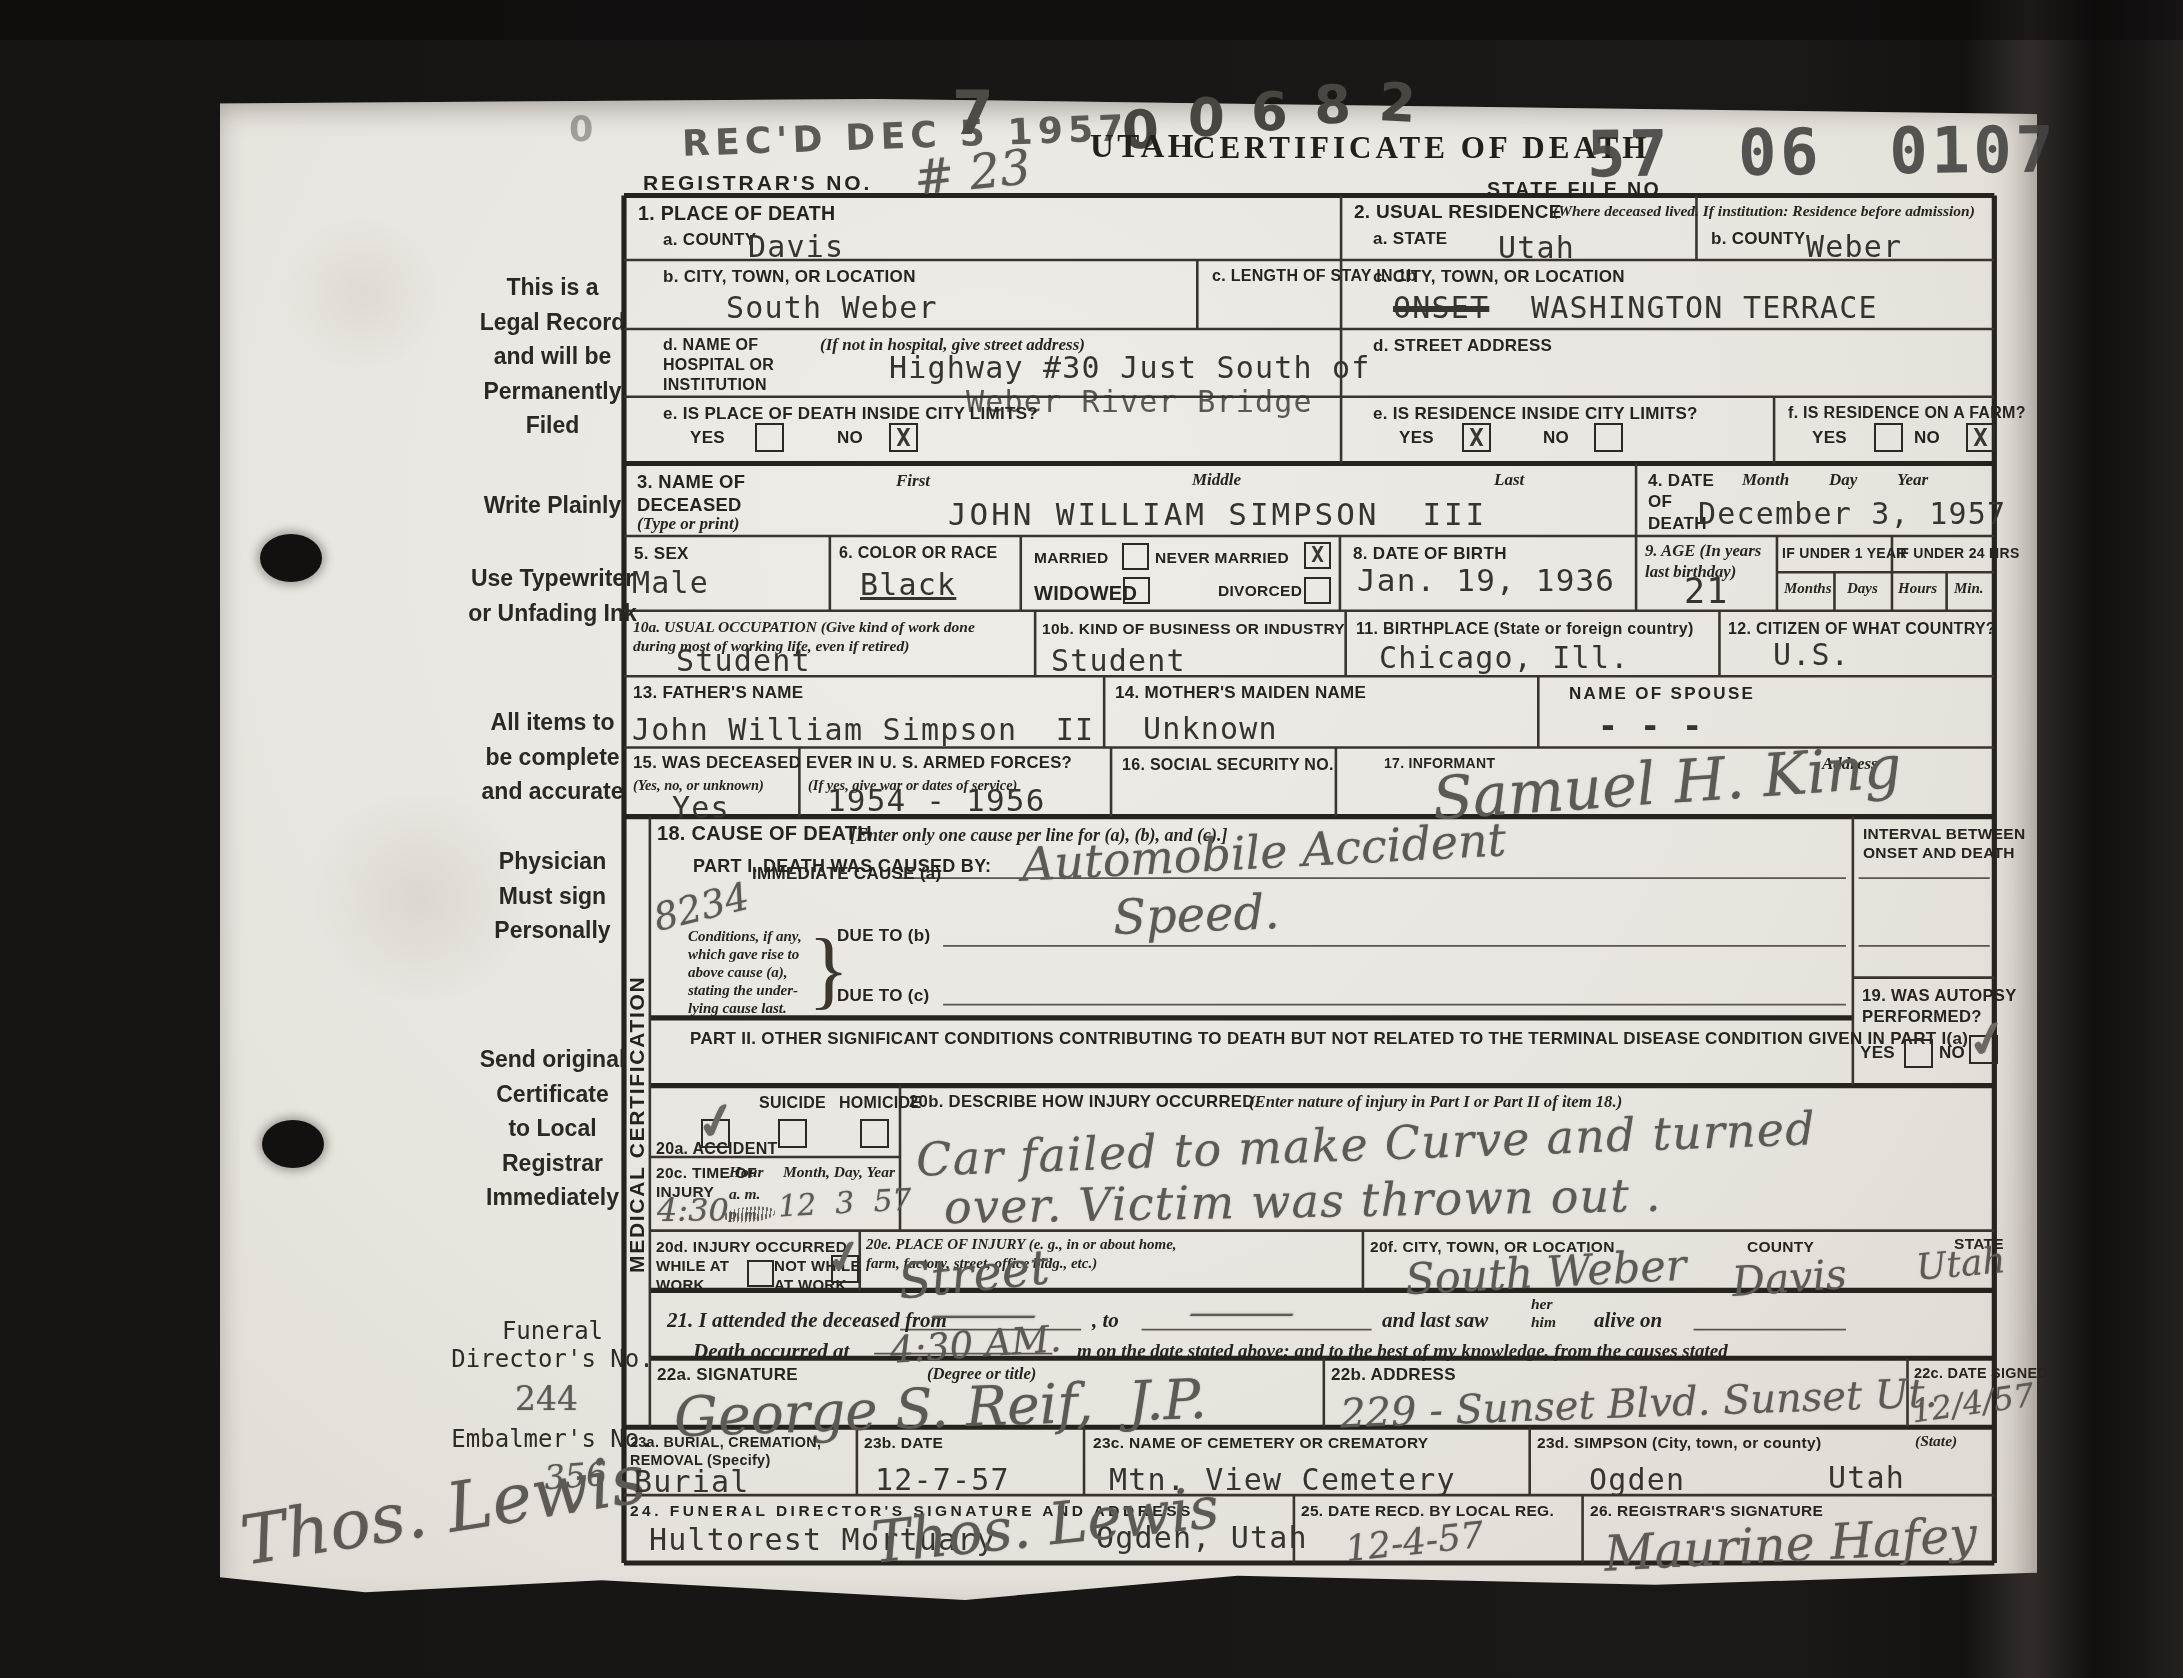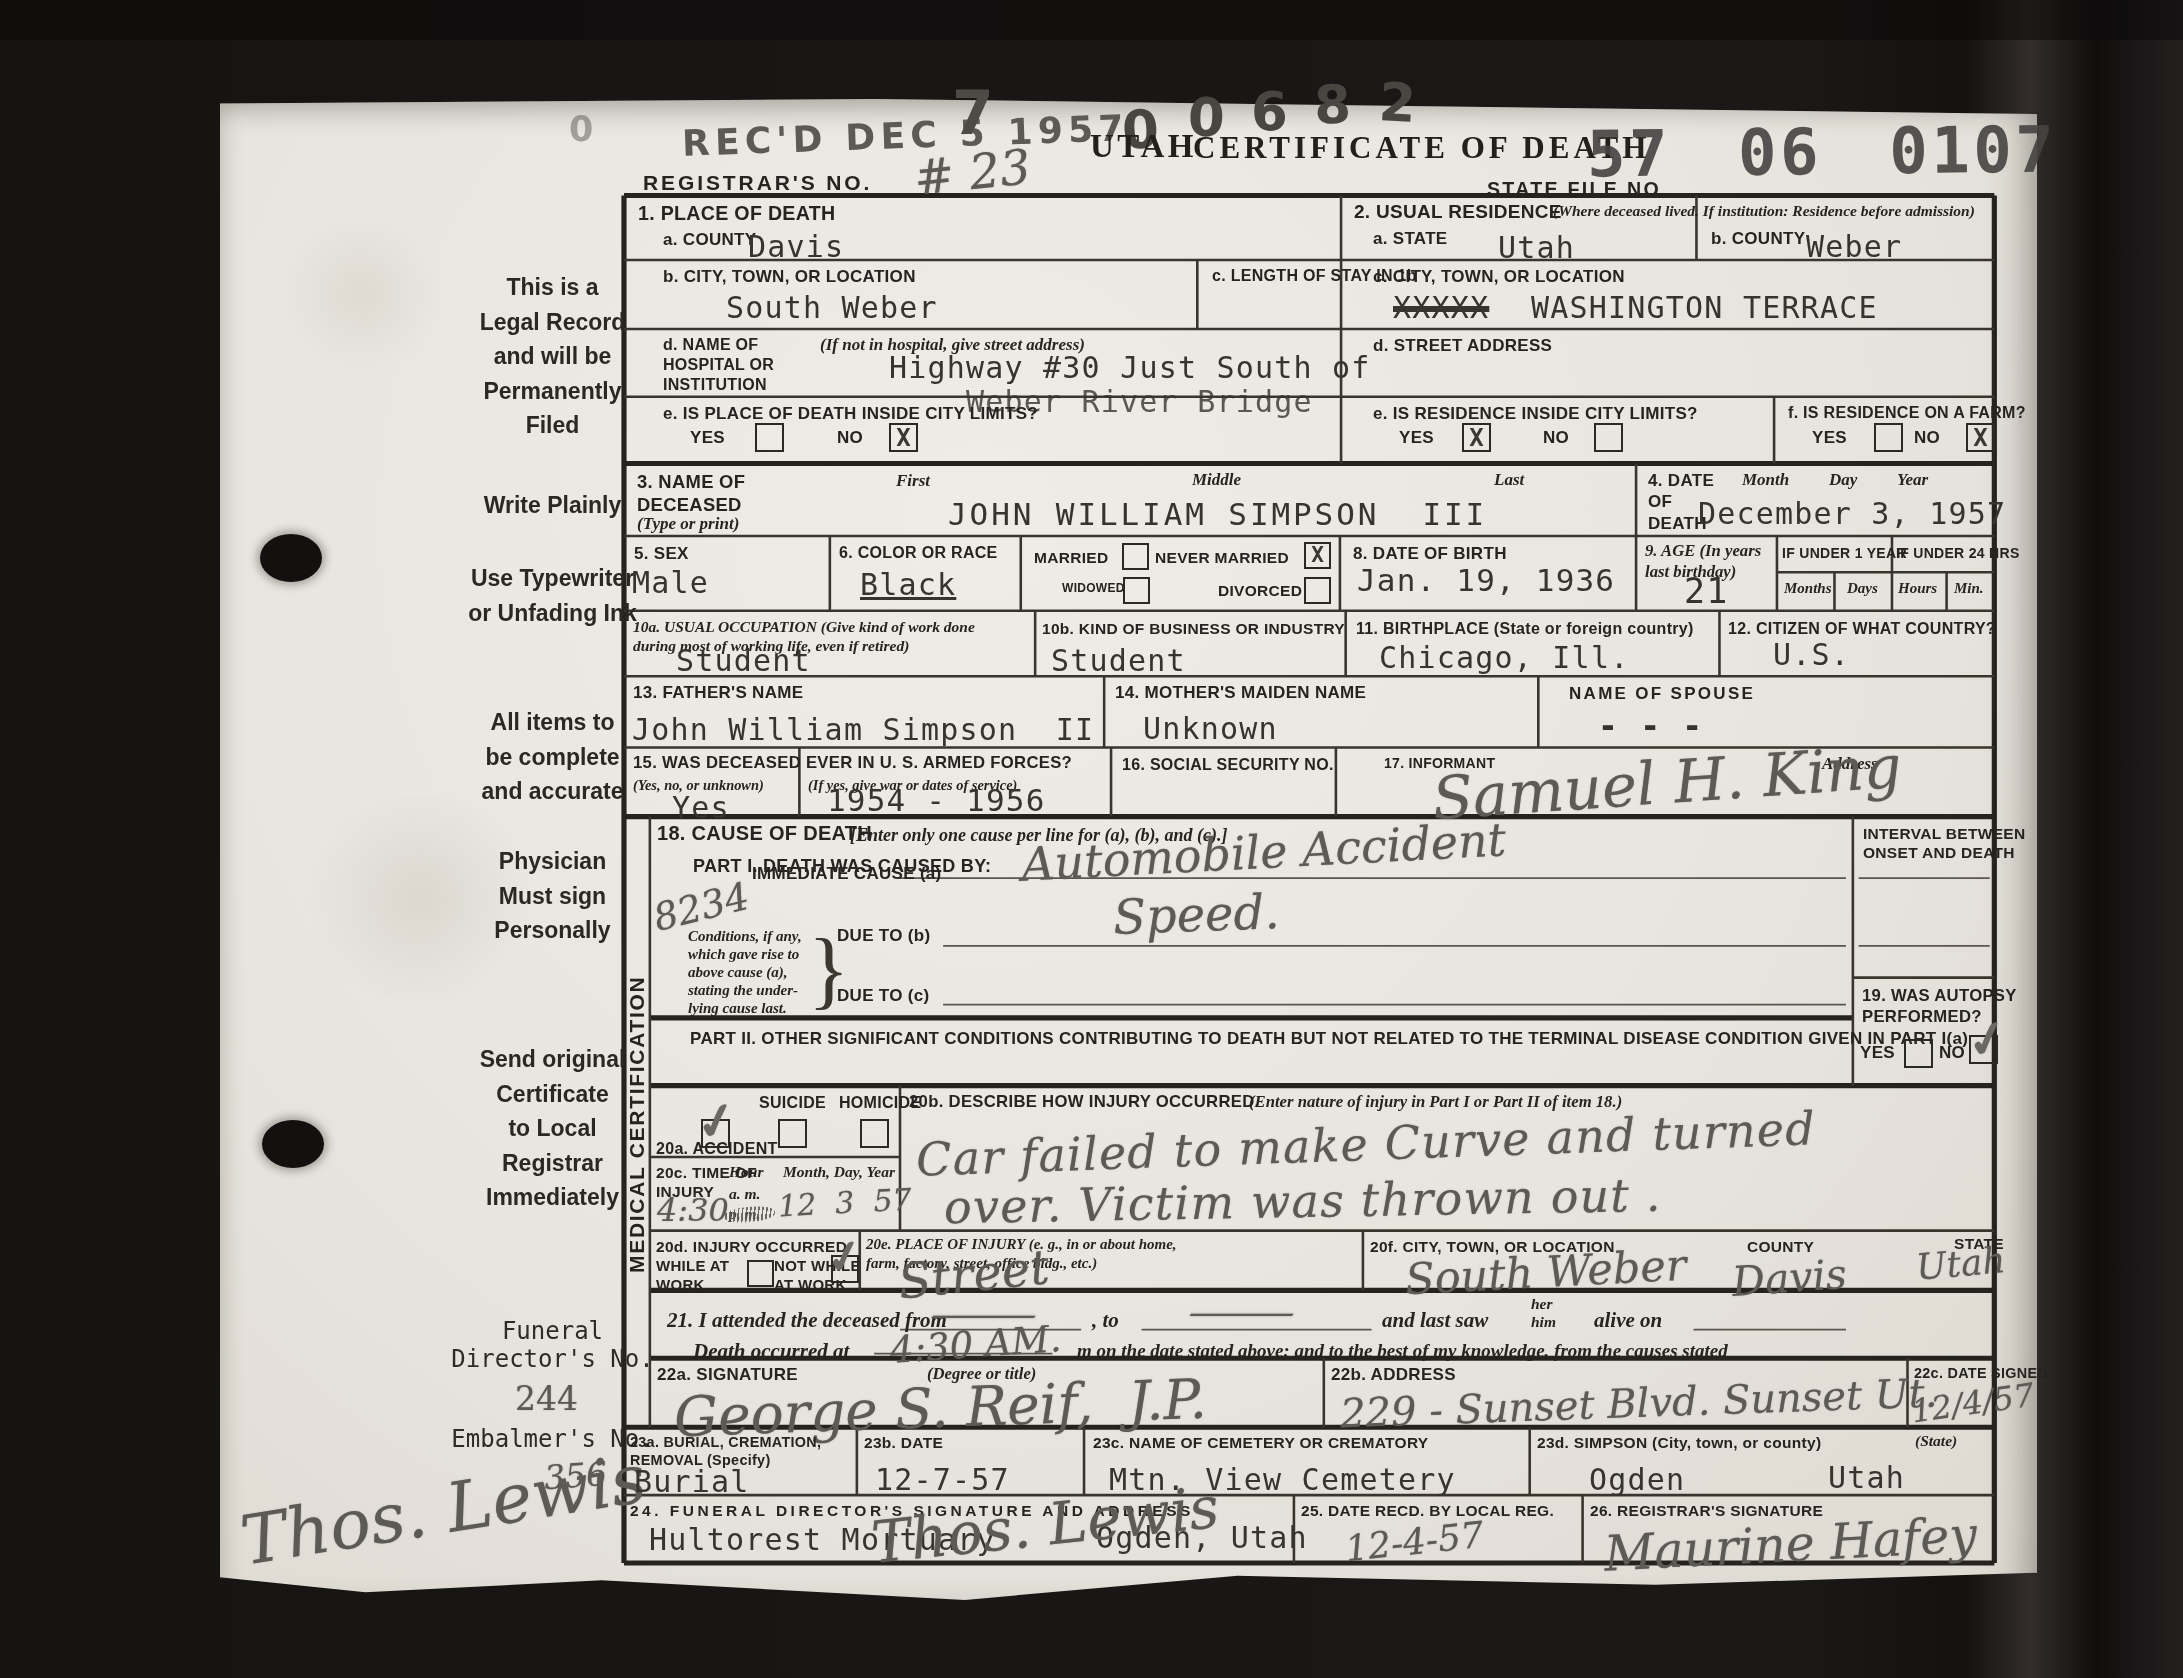--- a/index.html
+++ b/index.html
@@ -181,21 +181,21 @@
       <span class="mk">X</span>
     </span>
 
   <div class="t lbl" style="left:1354px;top:200px;font-size:19px;">2. USUAL RESIDENCE</div>
   <div class="t note" style="left:1553px;top:201px;font-size:15.5px;">(Where deceased lived.  If institution: Residence before admission)</div>
   <div class="t lbl" style="left:1373px;top:228px;">a. STATE</div>
   <div class="t typed" style="left:1498px;top:230px;">Utah</div>
   <div class="t lbl" style="left:1711px;top:228px;">b. COUNTY</div>
   <div class="t typed" style="left:1806px;top:229px;">Weber</div>
   <div class="t lbl" style="left:1373px;top:266px;">c. CITY, TOWN, OR LOCATION</div>
-  <div class="t typed struckx" style="left:1393px;top:290px;">XXXXX</div>
+  <div class="t typed struckx" style="left:1393px;top:290px;">ONSET</div>
   <div class="t typed" style="left:1531px;top:290px;">WASHINGTON TERRACE</div>
   <div class="t lbl" style="left:1373px;top:335px;">d. STREET ADDRESS</div>
   <div class="t lbl" style="left:1373px;top:403px;">e. IS RESIDENCE INSIDE CITY LIMITS?</div>
   <div class="t lbl" style="left:1399px;top:427px;">YES</div>
   <span class="cb" style="left:1462px;top:423px;">
       <span class="mk">X</span>
     </span>
   <div class="t lbl" style="left:1543px;top:427px;">NO</div>
   <span class="cb" style="left:1594px;top:423px;"></span>
   <div class="t lbl" style="left:1788px;top:403px;font-size:16px;">f. IS RESIDENCE ON A FARM?</div>
@@ -224,21 +224,21 @@
   <div class="t lbl" style="left:634px;top:543px;">5. SEX</div>
   <div class="t typed" style="left:632px;top:565px;">Male</div>
   <div class="t lbl" style="left:839px;top:543px;font-size:16px;">6. COLOR OR RACE</div>
   <div class="t typed" style="left:860px;top:567px;text-decoration:underline;">Black</div>
   <div class="t lbl" style="left:1034px;top:548px;font-size:15.5px;">MARRIED</div>
   <span class="cb" style="left:1122px;top:543px;width:23px;height:23px;"></span>
   <div class="t lbl" style="left:1155px;top:548px;font-size:15.5px;">NEVER MARRIED</div>
   <span class="cb" style="left:1304px;top:542px;width:23px;height:23px;">
       <span class="mk" style="font-size:21px;">X</span>
     </span>
-  <div class="t lbl" style="left:1034px;top:581px;font-size:12px;margin-left:28px;">WIDOWED</div>
+  <div class="t lbl" style="left:1034px;top:581px;font-size:20px;">WIDOWED</div>
   <span class="cb" style="left:1123px;top:577px;width:23px;height:23px;"></span>
   <div class="t lbl" style="left:1218px;top:581px;font-size:15.5px;">DIVORCED</div>
   <span class="cb" style="left:1304px;top:577px;width:23px;height:23px;"></span>
   <div class="t lbl" style="left:1353px;top:543px;">8. DATE OF BIRTH</div>
   <div class="t typed" style="left:1357px;top:562px;font-size:31px;">Jan. 19, 1936</div>
   <div class="t note" style="left:1645px;top:541px;font-size:16.7px;">9. AGE (In years
 last birthday)</div>
   <div class="t typed" style="left:1684px;top:571px;font-size:35px;">21</div>
   <div class="t lbl" style="left:1782px;top:545px;font-size:14px;">IF UNDER 1 YEAR</div>
   <div class="t note" style="left:1784px;top:579px;font-size:15px;">Months</div>

